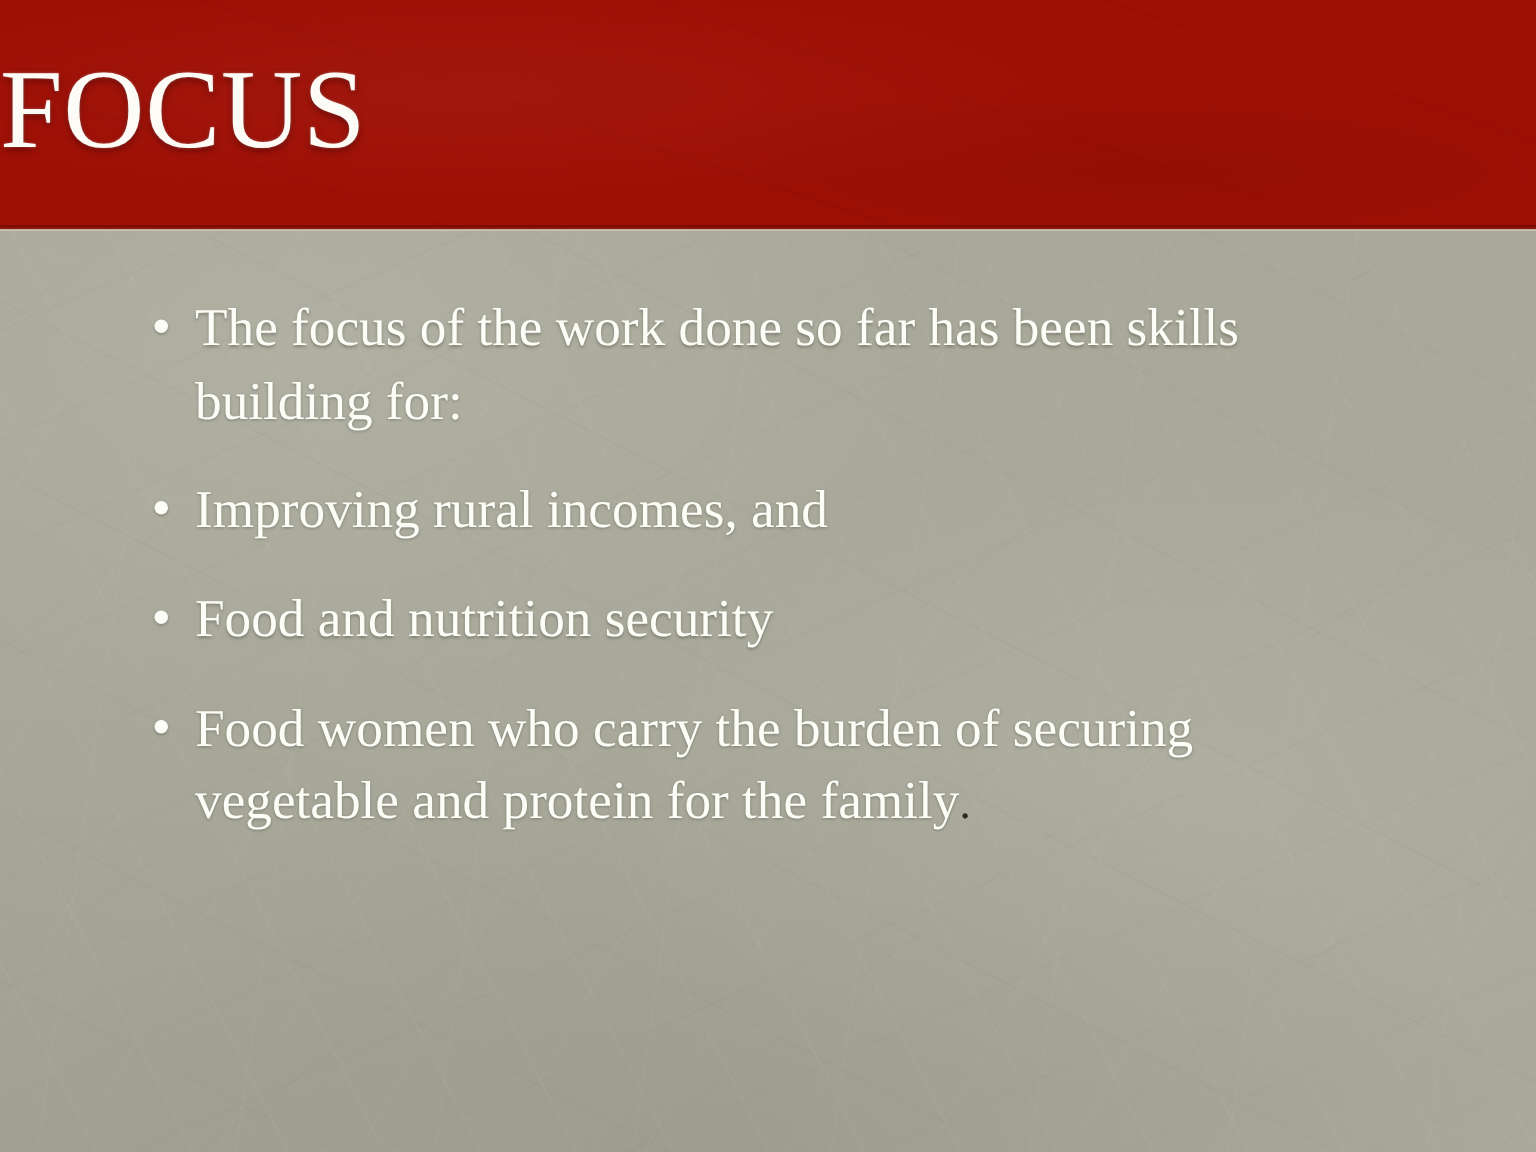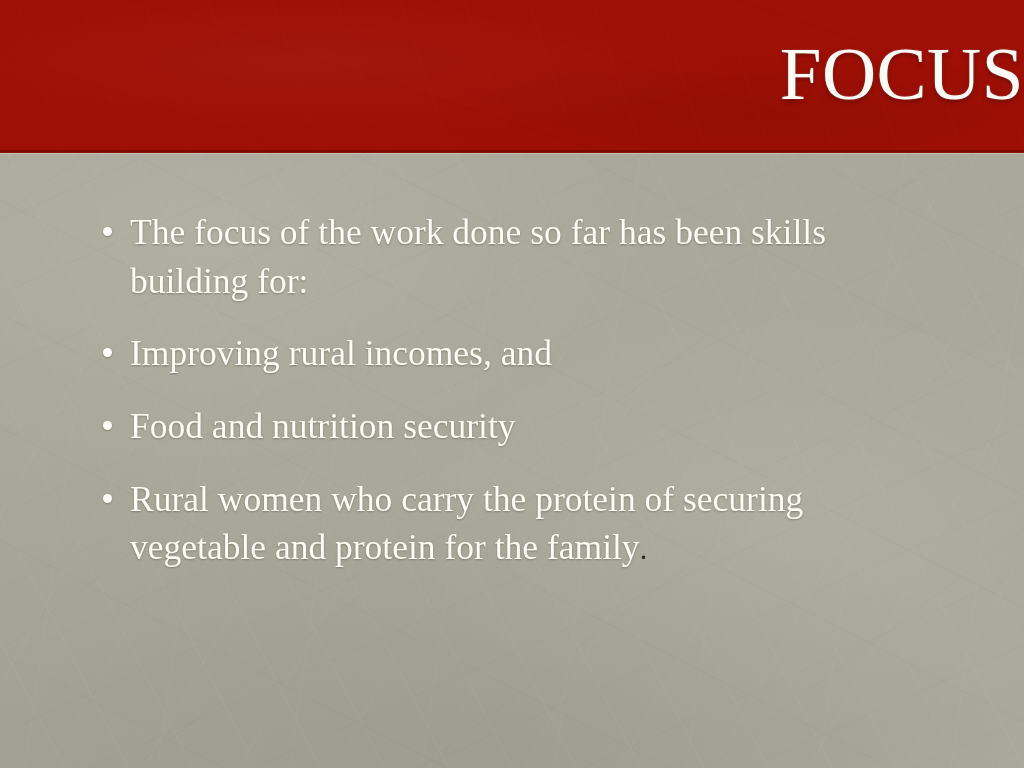--- a/index.html
+++ b/index.html
@@ -92,37 +92,37 @@
       #7a0a03 0%, #7a0a03 40%,
       #8d1509 41%, #8d1509 66%,
       #b8a99c 67%, #cfc8bb 100%);
   }
 
   #slide-title {
     position: absolute;
     left: 0;
     top: 36px;
     width: 1024px;
-    text-align: right;
+    text-align: left;
     font-family: "Liberation Serif", "DejaVu Serif", serif;
     font-variant: small-caps;
     font-size: 75px;
     line-height: 1;
     letter-spacing: 0.5px;
     color: #fdfbf6;
     text-shadow: 0 2px 4px rgba(60,0,0,0.55), 0 0 2px rgba(255,255,255,0.35);
     white-space: nowrap;
     user-select: none;
   }
 
   
   #bullet-list {
     position: absolute;
     left: 95px;
-    top: 208px;
+    top: 194px;
     width: 830px;
     margin: 0;
     padding: 0;
     list-style: none;
   }
 
   .bullet-item {
     position: relative;
     padding-left: 35px;
     margin-bottom: 24px;
@@ -181,18 +181,18 @@
       <span class="bullet-text">Improving rural incomes, and</span>
     </li>
 
     <li class="bullet-item">
       <span class="bullet-dot"></span>
       <span class="bullet-text">Food and nutrition security</span>
     </li>
 
     <li class="bullet-item">
       <span class="bullet-dot"></span>
-      <span class="bullet-text"><span>Rural women who carry the protein of securing vegetable and protein for the family</span><span class="trailing-period">.</span></span>
+      <span class="bullet-text"><span>Food women who carry the burden of securing vegetable and protein for the family</span><span class="trailing-period">.</span></span>
     </li>
 
   </ul>
 
 </div>
 
 </body></html>

